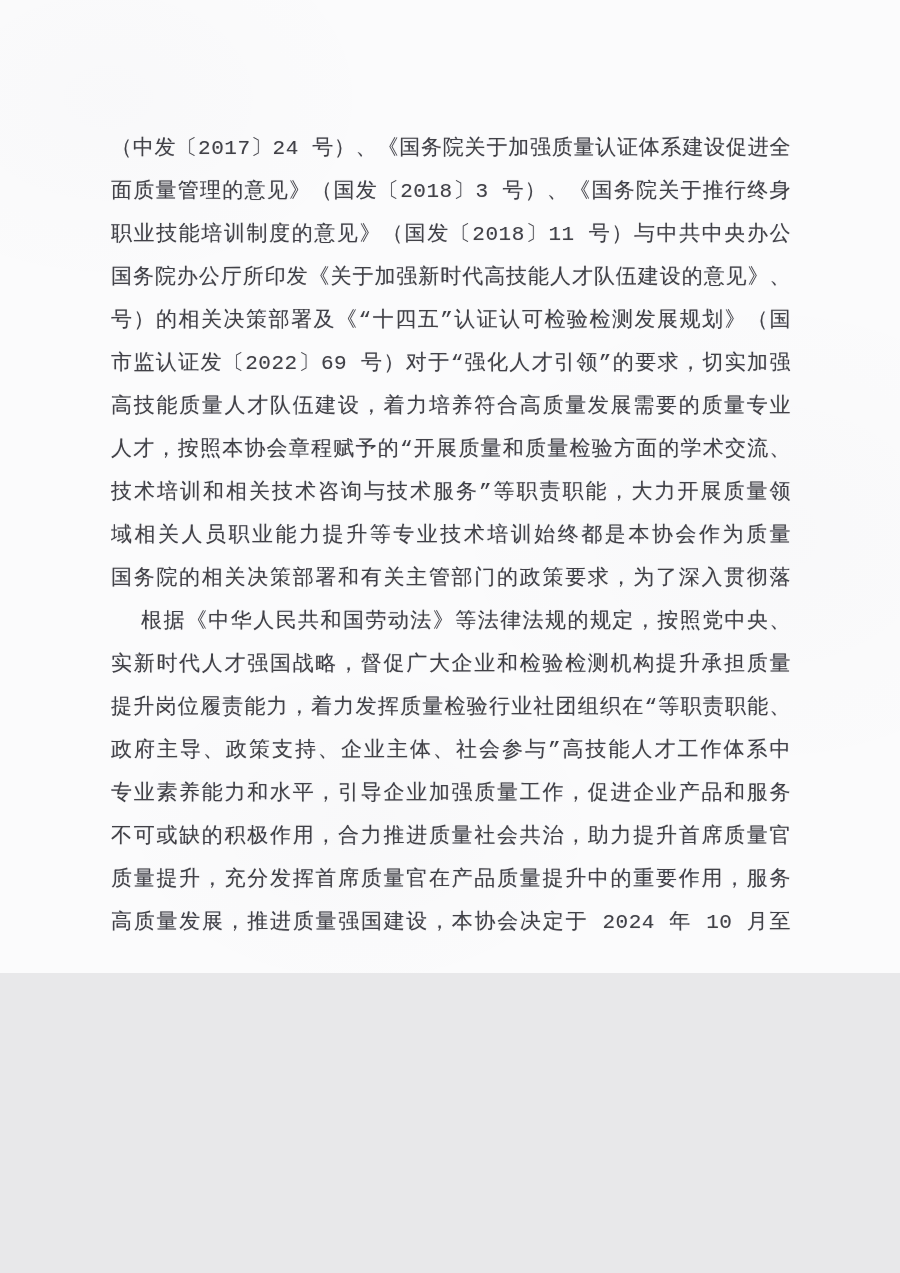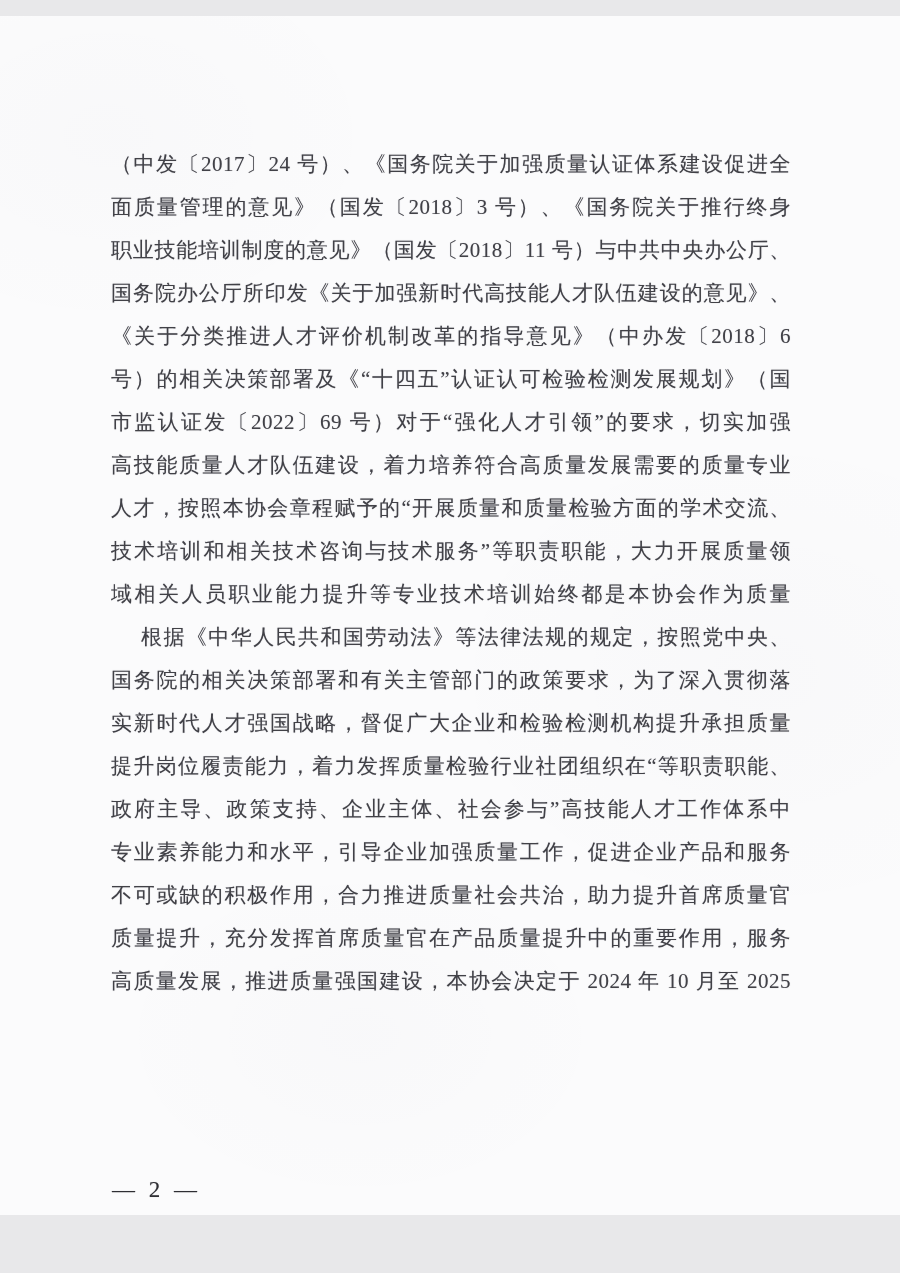--- a/index.html
+++ b/index.html
@@ -3,25 +3,25 @@
 <meta charset="utf-8">
 <style>
   html, body {
     margin: 0;
     padding: 0;
     background: #e8e8ea;
   }
   .page {
     position: relative;
     width: 900px;
-    height: 1199px;
-    margin: 16px auto;
+    height: 973px;
+    margin: 0 auto;
     background: #fbfbfc;
     overflow: hidden;
-    font-family: Liberation Serif, serif;
+    font-family: Liberation Mono, monospace;
     
     background-image:
       radial-gradient(ellipse 420px 300px at 12% 10%, rgba(30,30,60,0.012), transparent 70%),
       radial-gradient(ellipse 500px 380px at 85% 55%, rgba(30,30,60,0.010), transparent 70%),
       radial-gradient(ellipse 380px 260px at 40% 85%, rgba(30,30,60,0.012), transparent 70%);
   }
   .text-block {
     position: absolute;
     left: 111px;
     top: 127px;
@@ -61,31 +61,30 @@
 </head>
 <body>
 
 <div class="page" style="background-color: rgb(251, 251, 252);">
   <div class="text-block" id="body-text">
       <div class="paragraph">
         <div class="line">（中发〔2017〕24 号）、《国务院关于加强质量认证体系建设促进全</div>
         <div class="line">面质量管理的意见》（国发〔2018〕3 号）、《国务院关于推行终身</div>
         <div class="line">职业技能培训制度的意见》（国发〔2018〕11 号）与中共中央办公厅、</div>
         <div class="line">国务院办公厅所印发《关于加强新时代高技能人才队伍建设的意见》、</div>
-        <div class="line">《关于分类推进人才评价机制改革的指导意见》（中办发〔2018〕6</div>
         <div class="line">号）的相关决策部署及《“十四五”认证认可检验检测发展规划》（国</div>
         <div class="line">市监认证发〔2022〕69 号）对于“强化人才引领”的要求，切实加强</div>
         <div class="line">高技能质量人才队伍建设，着力培养符合高质量发展需要的质量专业</div>
         <div class="line">人才，按照本协会章程赋予的“开展质量和质量检验方面的学术交流、</div>
         <div class="line">技术培训和相关技术咨询与技术服务”等职责职能，大力开展质量领</div>
         <div class="line">域相关人员职业能力提升等专业技术培训始终都是本协会作为质量</div>
       </div>
       <div class="paragraph">
+        <div class="line">国务院的相关决策部署和有关主管部门的政策要求，为了深入贯彻落</div>
         <div class="line indent">根据《中华人民共和国劳动法》等法律法规的规定，按照党中央、</div>
-        <div class="line">国务院的相关决策部署和有关主管部门的政策要求，为了深入贯彻落</div>
         <div class="line">实新时代人才强国战略，督促广大企业和检验检测机构提升承担质量</div>
         <div class="line">提升岗位履责能力，着力发挥质量检验行业社团组织在“等职责职能、</div>
         <div class="line">政府主导、政策支持、企业主体、社会参与”高技能人才工作体系中</div>
         <div class="line">专业素养能力和水平，引导企业加强质量工作，促进企业产品和服务</div>
         <div class="line">不可或缺的积极作用，合力推进质量社会共治，助力提升首席质量官</div>
         <div class="line">质量提升，充分发挥首席质量官在产品质量提升中的重要作用，服务</div>
         <div class="line">高质量发展，推进质量强国建设，本协会决定于 2024 年 10 月至 2025</div>
       </div>
     </div>
   <div class="page-number">— 2 —</div>

